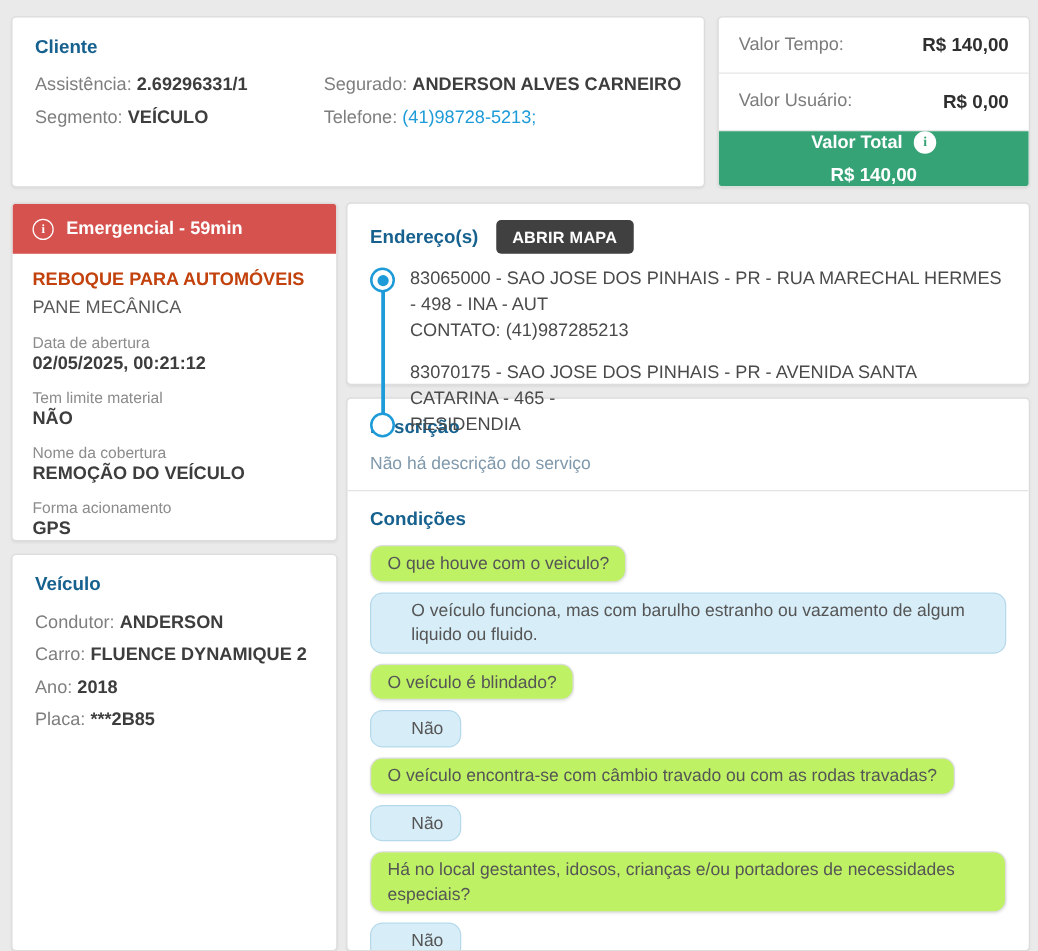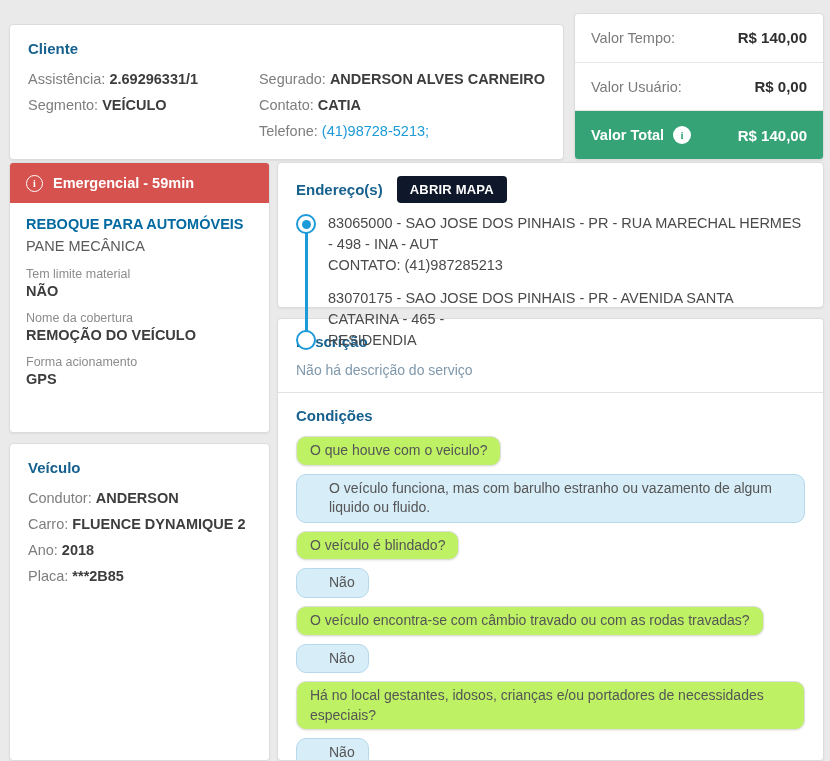--- a/index.html
+++ b/index.html
@@ -14,62 +14,62 @@
   .card {
     background:#fff;
     border:1px solid #dcdcdc;
     border-radius:4px;
     box-shadow:0 1px 2px rgba(0,0,0,.06);
   }
 
   
   .row-top { display:grid; grid-template-columns:555px 1fr; gap:10px; height:137px; flex:0 0 auto; }
 
-  .client-card { padding:15px 18px;margin-top:11px; }
+  .client-card { padding:15px 18px; }
   .card-title { font-size:15px; font-weight:bold; color:#17618f; margin-bottom:9px; }
   .fields-2col { display:grid; grid-template-columns:1fr 1fr; column-gap:10px; }
   .field { font-size:14.5px; line-height:26px; white-space:nowrap; }
   .lbl { color:#7e7e7e; }
   .val { color:#3d3d3d; font-weight:bold; }
   .val-link { color:#1d9bd8; font-weight:normal; text-decoration:none; cursor:pointer; }
 
   .values-card { display:flex; flex-direction:column; overflow:hidden; }
   .val-row { flex:1; display:flex; align-items:center; justify-content:space-between; padding:0 16px; border-bottom:1px solid #e6e6e6; }
-  .val-row:last-child { border-bottom:none; }
+  .val-row:last-child { border-bottom:none;flex-direction:column; }
   .val-row .vr-label { color:#7b7b7b; font-size:14.5px; }
   .val-row .vr-value { color:#2f2f2f; font-size:15px; font-weight:bold; }
   .val-row.total { background:#36a377; border-bottom:none; }
   .val-row.total .vr-label { color:#fff; font-weight:bold; display:flex; align-items:center; gap:9px; }
   .val-row.total .vr-value { color:#fff; }
   .info-solid { width:18px; height:18px; border-radius:50%; background:#fff; color:#36a377; font-size:11px; font-weight:bold; display:inline-flex; align-items:center; justify-content:center; font-family:"Liberation Serif", serif; cursor:pointer; }
 
   
   .row-main { display:grid; grid-template-columns:261px 1fr; gap:7px; flex:1; min-height:0; }
   .col { display:flex; flex-direction:column; gap:10px; min-height:0; }
 
   
   .service-card { height:271px; flex:0 0 auto; overflow:hidden; }
   .service-header { height:40px; background:#d5524e; display:flex; align-items:center; gap:10px; padding:0 16px; }
   .info-outline { width:17px; height:17px; border-radius:50%; border:1.5px solid #fff; color:#fff; font-size:10px; font-weight:bold; display:inline-flex; align-items:center; justify-content:center; flex:0 0 auto; font-family:"Liberation Serif", serif; }
   .service-header-text { color:#fff; font-size:14.5px; font-weight:bold; }
   .service-body { padding:13px 16px; }
-  .service-title { font-size:14.5px; font-weight:bold; color:#0369a1; margin-bottom:6px; }
+  .service-title { font-size:14.5px; font-weight:bold; color:#c2410c; margin-bottom:6px; }
   .service-sub { font-size:14.5px; color:#5a5a5a; margin-bottom:13px; }
   .detail { margin-bottom:12px; }
   .detail-lbl { font-size:12.5px; color:#8c8c8c; margin-bottom:2px; }
   .detail-val { font-size:14.5px; font-weight:bold; color:#3d3d3d; }
 
   
   .vehicle-card { flex:1; padding:15px 18px; min-height:0; }
   .fields-1col .field { display:block; }
 
   
   .addr-card { height:146px; flex:0 0 auto; padding:13px 18px; }
   .addr-head { display:flex; align-items:center; gap:14px; }
-  .map-btn { background:#0f172a; color:#fff; border:none; border-radius:4px; font-family:inherit; font-size:13px; font-weight:bold; padding:6px 13px; cursor:pointer; letter-spacing:.2px; }
+  .map-btn { background:#404040; color:#fff; border:none; border-radius:4px; font-family:inherit; font-size:13px; font-weight:bold; padding:6px 13px; cursor:pointer; letter-spacing:.2px; }
   .addr-list { position:relative; margin-top:10px; padding-left:32px; }
   .addr-line-conn { position:absolute; left:8.5px; top:14px; bottom:14px; width:3px; background:#1d9bd8; }
   .marker { position:absolute; left:0; width:20px; height:20px; border:2px solid #1d9bd8; border-radius:50%; background:#fff; display:flex; align-items:center; justify-content:center; cursor:pointer; }
   .marker.m1 { top:1px; }
   .marker.m2 { bottom:1px; }
   .marker .dot { width:9px; height:9px; border-radius:50%; background:#1d9bd8; }
   .addr-item { font-size:14.5px; color:#4a4a4a; line-height:1.45; margin-bottom:12px; }
   .addr-item:last-child { margin-bottom:0; }
 
   
@@ -90,21 +90,20 @@
 
     <div class="card client-card">
       <div class="card-title">Cliente</div>
       <div class="fields-2col">
         <div>
           <div class="field"><span class="lbl">Assistência: </span><span class="val">2.69296331/1</span></div>
           <div class="field"><span class="lbl">Segmento: </span><span class="val">VEÍCULO</span></div>
         </div>
         <div>
           <div class="field"><span class="lbl">Segurado: </span><span class="val">ANDERSON ALVES CARNEIRO</span></div>
-          <div class="field"><span class="lbl">Contato: </span><span class="val">CATIA</span></div>
           <div class="field"><span class="lbl">Telefone: </span><span class="val val-link">(41)98728-5213;</span></div>
         </div>
       </div>
     </div>
 
     <div class="card values-card">
       <div class="val-row">
         <span class="vr-label">Valor Tempo:</span>
         <span class="vr-value">R$ 140,00</span>
       </div>
@@ -127,20 +126,24 @@
     <div class="col">
 
       <div class="card service-card">
         <div class="service-header">
           <span class="info-outline">i</span>
           <span class="service-header-text">Emergencial - 59min</span>
         </div>
         <div class="service-body">
           <div class="service-title">REBOQUE PARA AUTOMÓVEIS</div>
           <div class="service-sub">PANE MECÂNICA</div>
+          <div class="detail">
+            <div class="detail-lbl">Data de abertura</div>
+            <div class="detail-val">02/05/2025, 00:21:12</div>
+          </div>
           <div class="detail">
             <div class="detail-lbl">Tem limite material</div>
             <div class="detail-val">NÃO</div>
           </div>
           <div class="detail">
             <div class="detail-lbl">Nome da cobertura</div>
             <div class="detail-val">REMOÇÃO DO VEÍCULO</div>
           </div>
           <div class="detail">
             <div class="detail-lbl">Forma acionamento</div>

